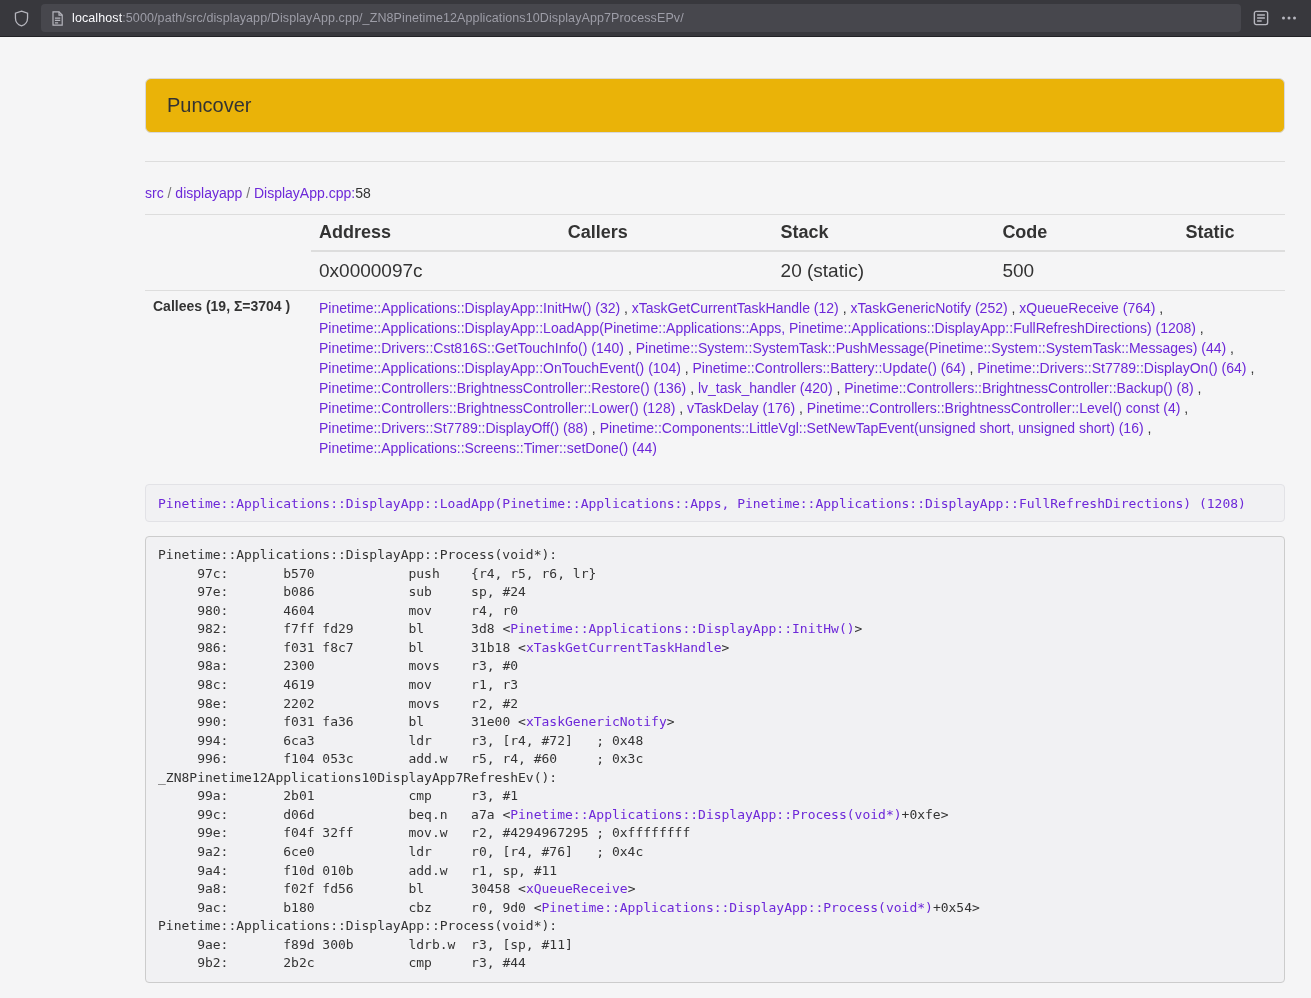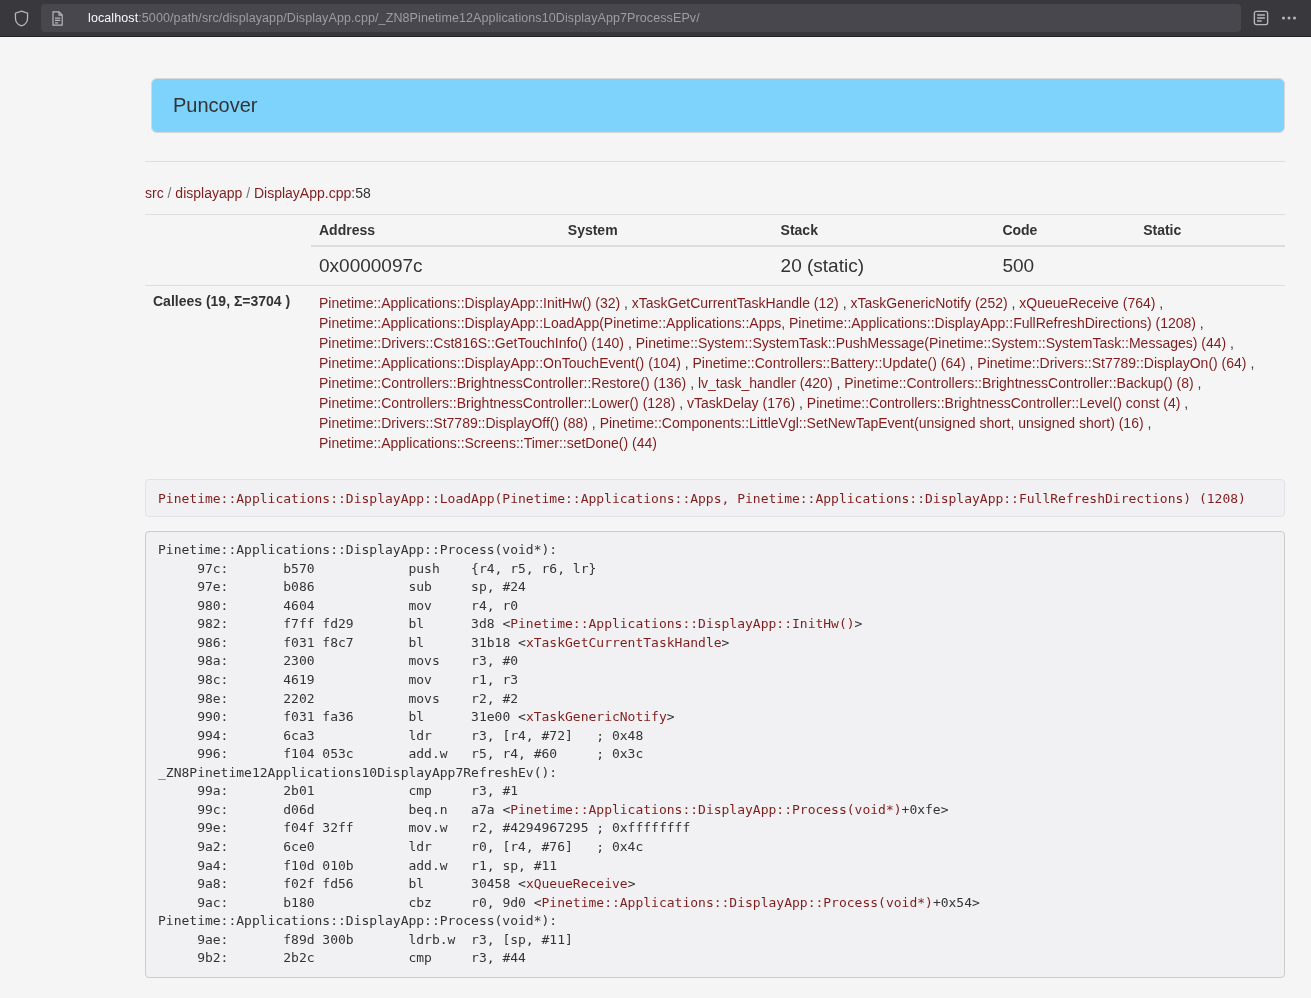--- a/index.html
+++ b/index.html
@@ -1,68 +1,67 @@
 <!DOCTYPE html>
 <html><head>
 <meta charset="utf-8">
 <style>
   html,body{margin:0;padding:0;}
   body{
     width:1311px;height:998px;overflow:hidden;position:relative;
     background:#f5f5f6;color:#333;
     font-family:"Liberation Sans","DejaVu Sans",sans-serif;font-size:14px;
   }
-  a{color:#7f1d1d;text-decoration:none;}
+  a{color:#6d28d9;text-decoration:none;}
 
   
   .chrome{
     height:36px;background:#38383d;border-bottom:1px solid #222226;
     display:flex;align-items:center;gap:12px;padding:0 14px;
   }
   .icon-btn{display:flex;align-items:center;justify-content:center;flex:0 0 auto;cursor:pointer;}
   .urlbar{
     flex:1 1 auto;min-width:0;height:28px;background:#47474d;border-radius:4px;
-    display:flex;align-items:center;gap:24px;padding:0 10px;
+    display:flex;align-items:center;gap:8px;padding:0 10px;
   }
   .url{font-size:12.5px;color:#9d9da7;white-space:nowrap;overflow:hidden;letter-spacing:.1px;}
   .url .host{color:#fbfbfe;}
 
   
   .content{padding:0 26px 0 145px;}
   .jumbotron{
-    margin-top:41px;background:#7dd3fc;border:1px solid #d8d8dc;border-radius:6px;
+    margin-top:41px;background:#eab308;border:1px solid #d8d8dc;border-radius:6px;
     padding:15px 21px;
-    margin-left:6px;
   }
   .jumbotron h1{margin:0;font-size:20px;font-weight:400;color:#333;}
   hr.divider{border:0;border-top:1px solid #ddd;margin:28px 0 0 0;}
 
   .breadcrumb{margin-top:22px;font-size:14px;line-height:19px;}
   .bc-sep{color:#777;}
   .bc-line{color:#333;}
 
   table.main{width:100%;border-collapse:collapse;margin-top:11px;}
   table.main>tbody>tr>th,
   table.main>tbody>tr>td{
     border-top:1px solid #ddd;padding:7px 8px;text-align:left;vertical-align:top;
     font-size:14px;font-weight:400;
   }
   table.main>tbody>tr>th{width:150px;font-weight:700;white-space:nowrap;}
   table.main td.nopad{padding:0;}
 
   table.stats{width:100%;border-collapse:collapse;table-layout:fixed;}
   table.stats th{
-    border-bottom:2px solid #ddd;padding:7px 8px;font-size:14px;font-weight:700;text-align:left;
+    border-bottom:2px solid #ddd;padding:7px 8px;font-size:18px;font-weight:700;text-align:left;
   }
   table.stats td{padding:8px;font-size:19px;}
   table.stats th:nth-child(1){width:26%;}
   table.stats th:nth-child(2){width:22%;}
   table.stats th:nth-child(3){width:23%;margin-left:31px;}
   table.stats th:nth-child(4){width:14%;}
-  table.stats th:nth-child(5){width:15%;}
+  table.stats th:nth-child(5){width:15%;text-align:center;}
 
   .callees{line-height:20px;margin-left:12px;}
   .fn-icon{display:inline-block;vertical-align:-3px;margin-right:6px;}
 
   .well{
     margin-top:19px;background:#f1f1f3;border:1px solid #e2e2e6;border-radius:4px;
     padding:10px 12px;
   }
   .well a{font-family:"DejaVu Sans Mono","Liberation Mono",monospace;font-size:13px;}
 
@@ -119,21 +118,21 @@
 
   <table class="main">
     <tbody>
       <tr>
         <th></th>
         <td class="nopad">
           <table class="stats">
             <thead>
                 <tr>
                   <th>Address</th>
-                  <th>System</th>
+                  <th>Callers</th>
                   <th>Stack</th>
                   <th>Code</th>
                   <th>Static</th>
                 </tr>
               </thead>
             <tbody>
                 <tr>
                   <td>0x0000097c</td>
                   <td></td>
                   <td>20 (static)</td>

